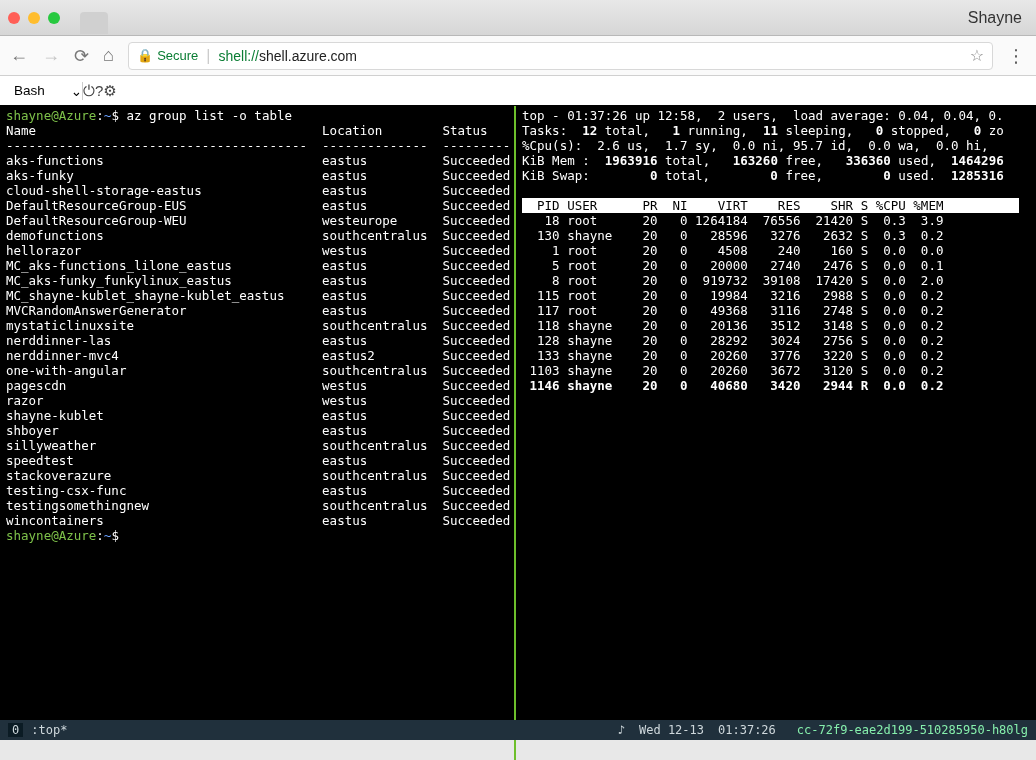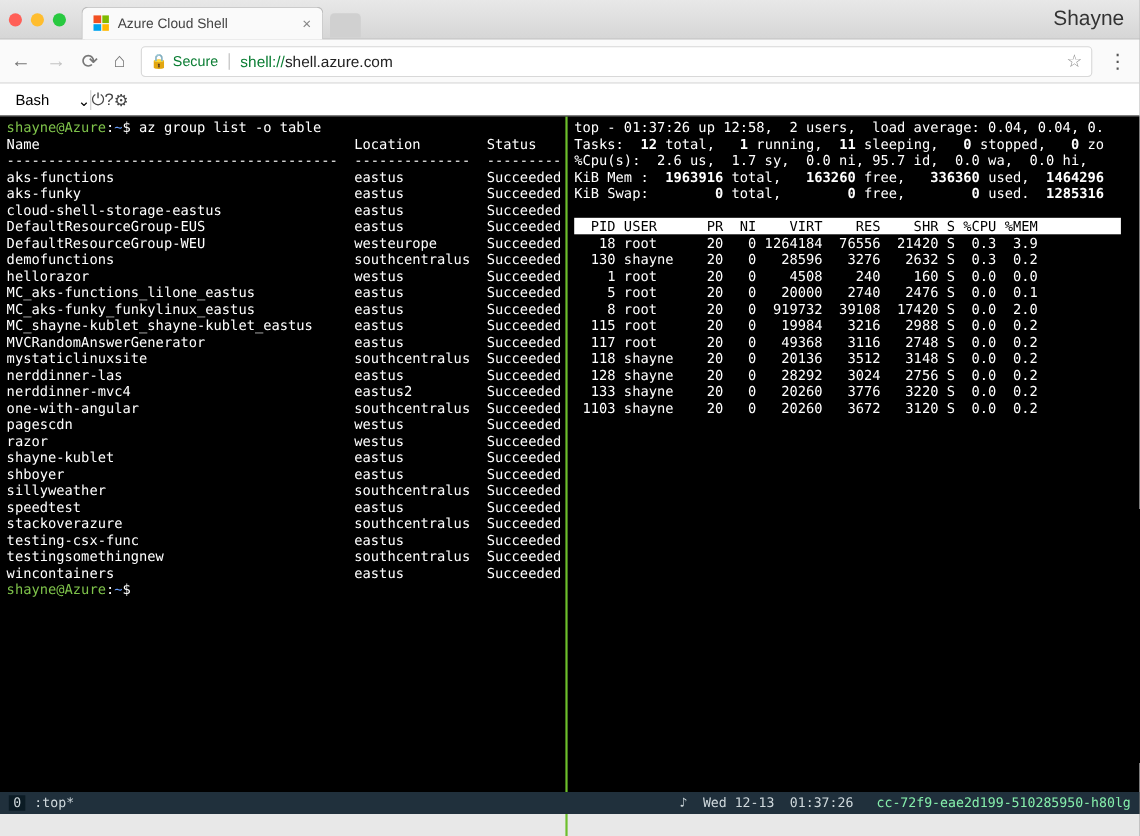--- a/index.html
+++ b/index.html
@@ -6,21 +6,21 @@
 html, body { width: 1036px; height: 760px; font-family: -apple-system, "Helvetica Neue", Arial, sans-serif; overflow: hidden; background: #e8e8e8; }
 .window-chrome { height: 36px; background: linear-gradient(#e8e8e8,#d6d6d6); display:flex; align-items:center; padding: 0 8px; border-bottom:1px solid #b8b8b8;}
 .dots { display:flex; gap:8px; margin-right:14px;}
 .dot { width:12px;height:12px;border-radius:50%; }
 .dot.r{background:#ff5f57;} .dot.y{background:#ffbd2e;} .dot.g{background:#28c940;}
 .tab { background:#fafafa; border:1px solid #bdbdbd; border-bottom:none; height:30px; margin-top:6px; border-radius:6px 6px 0 0; display:flex; align-items:center; padding:0 10px; min-width:220px; gap:8px; font-size:12.5px; color:#444;}
 .tab-close { margin-left:auto; color:#888; font-size:14px;}
 .win-logo { width:14px; height:14px; display:grid; grid-template:1fr 1fr/1fr 1fr; gap:1px;}
 .win-logo span:nth-child(1){background:#f25022;} .win-logo span:nth-child(2){background:#7fba00;} .win-logo span:nth-child(3){background:#00a4ef;} .win-logo span:nth-child(4){background:#ffb900;}
 .newtab { width:28px;height:22px; background:#d0d0d0; margin-left:6px; margin-top:10px; border-radius:4px 4px 0 0; }
-.user-label { margin-left:auto; font-size:19px; color:#333; padding-right:6px;}
+.user-label { margin-left:auto; font-size:16px; color:#333; padding-right:6px;}
 .addr-bar { height:40px; background:#fafafa; border-bottom:1px solid #d0d0d0; display:flex; align-items:center; padding:0 10px; gap:14px;}
 .nav-btn { color:#777; font-size:18px; }
 .nav-btn.dis { color:#c4c4c4; }
 .omnibox { flex:1; display:flex; align-items:center; border:1px solid #d8d8d8; border-radius:4px; height:28px; padding:0 8px; gap:8px; background:#fff;}
 .secure { color:#0a7d33; font-size:13px; display:flex; align-items:center; gap:4px;}
 .url { font-size:14px; color:#222;}
 .url .proto{color:#0a7d33;} .url .rest{color:#222;}
 .star { margin-left:auto; color:#888; font-size:16px;}
 .kebab { color:#555; font-size:18px; letter-spacing:1px;}
 .shell-toolbar { height:30px; background:#fff; border-bottom:1px solid #000; display:flex; align-items:center; padding:0 14px; font-size:13.5px;}
@@ -42,30 +42,20 @@
 .bold { font-weight:bold; }
 </style>
 </head>
 <body>
 
 <div class="window-chrome">
   <div class="dots">
     <div class="dot r"></div>
     <div class="dot y"></div>
     <div class="dot g"></div>
-  </div>
-  <div class="tab">
-    <span class="win-logo">
-        <span></span>
-        <span></span>
-        <span></span>
-        <span></span>
-      </span>
-    <span>Azure Cloud Shell</span>
-    <span class="tab-close">×</span>
   </div>
   <div class="newtab"></div>
   <span class="user-label">Shayne</span>
 </div>
 
 <div class="addr-bar">
   <span class="nav-btn">←</span>
   <span class="nav-btn dis">→</span>
   <span class="nav-btn">⟳</span>
   <span class="nav-btn">⌂</span>
@@ -138,20 +128,21 @@
   130 shayne    20   0   28596   3276   2632 S  0.3  0.2
     1 root      20   0    4508    240    160 S  0.0  0.0
     5 root      20   0   20000   2740   2476 S  0.0  0.1
     8 root      20   0  919732  39108  17420 S  0.0  2.0
   115 root      20   0   19984   3216   2988 S  0.0  0.2
   117 root      20   0   49368   3116   2748 S  0.0  0.2
   118 shayne    20   0   20136   3512   3148 S  0.0  0.2
   128 shayne    20   0   28292   3024   2756 S  0.0  0.2
   133 shayne    20   0   20260   3776   3220 S  0.0  0.2
  1103 shayne    20   0   20260   3672   3120 S  0.0  0.2
+<span class="bold"> 1146 shayne    20   0   40680   3420   2944 R  0.0  0.2</span>
 </div>
   </div>
   <div class="statusline">
     <span class="zero">0</span>
     <span>:top*</span>
     <div class="right">
       <span>♪</span>
       <span>Wed 12-13</span>
       <span>01:37:26</span>
       <span class="sess">cc-72f9-eae2d199-510285950-h80lg</span>

